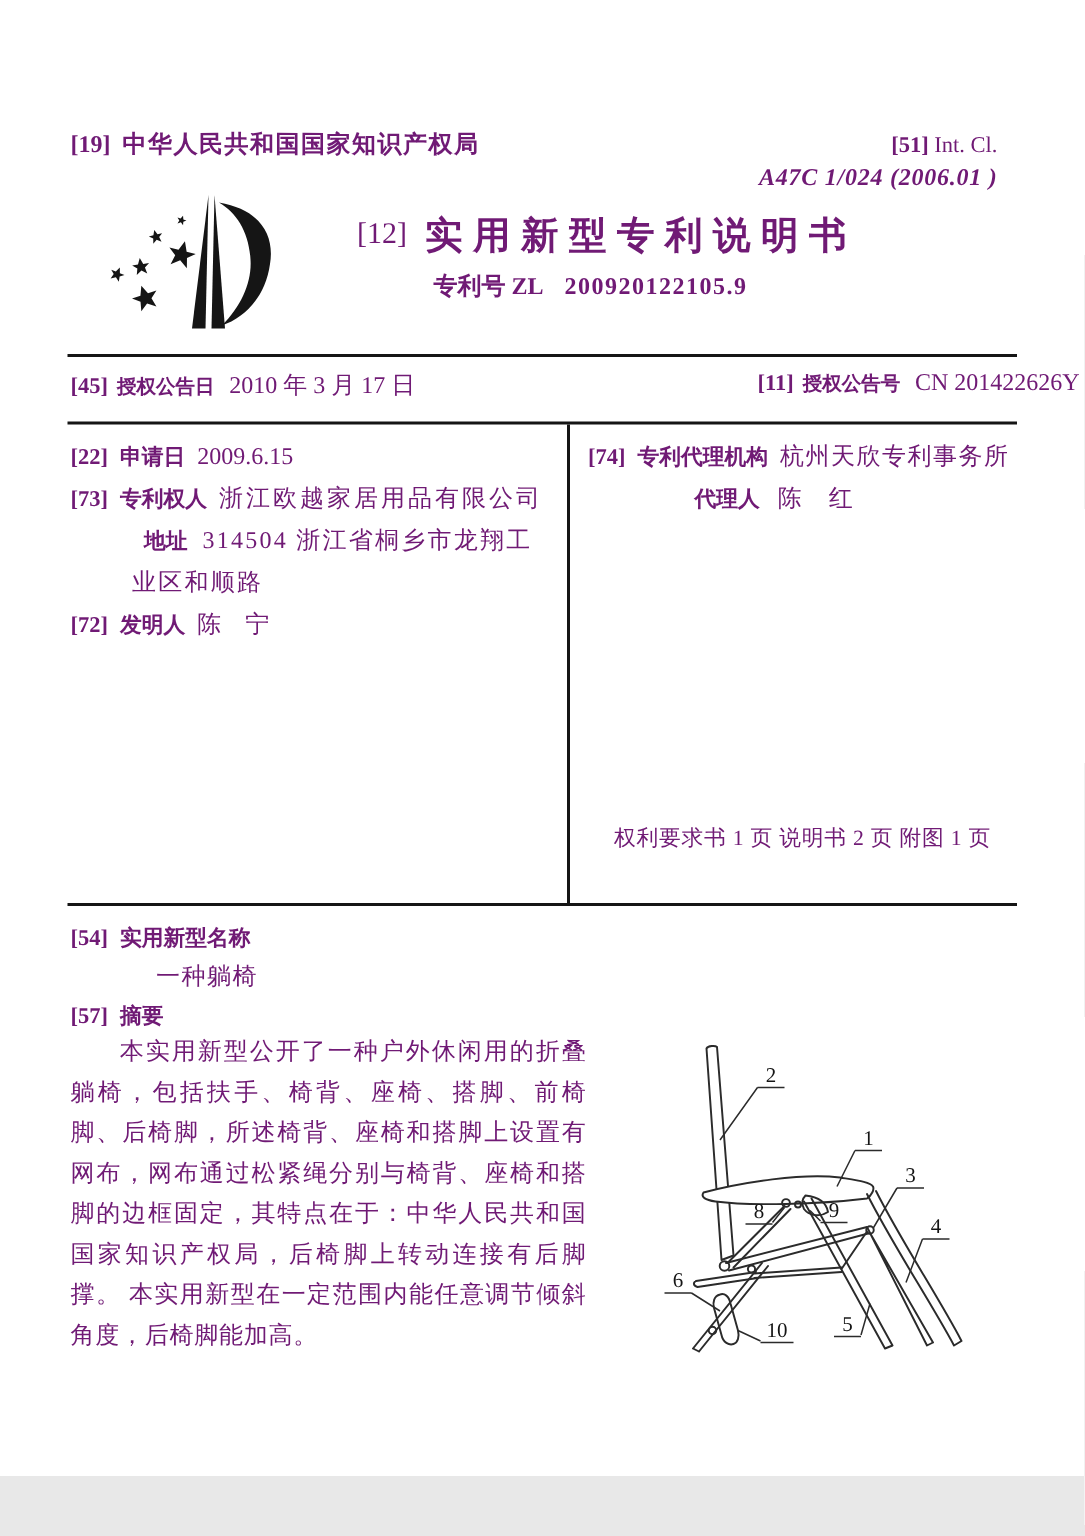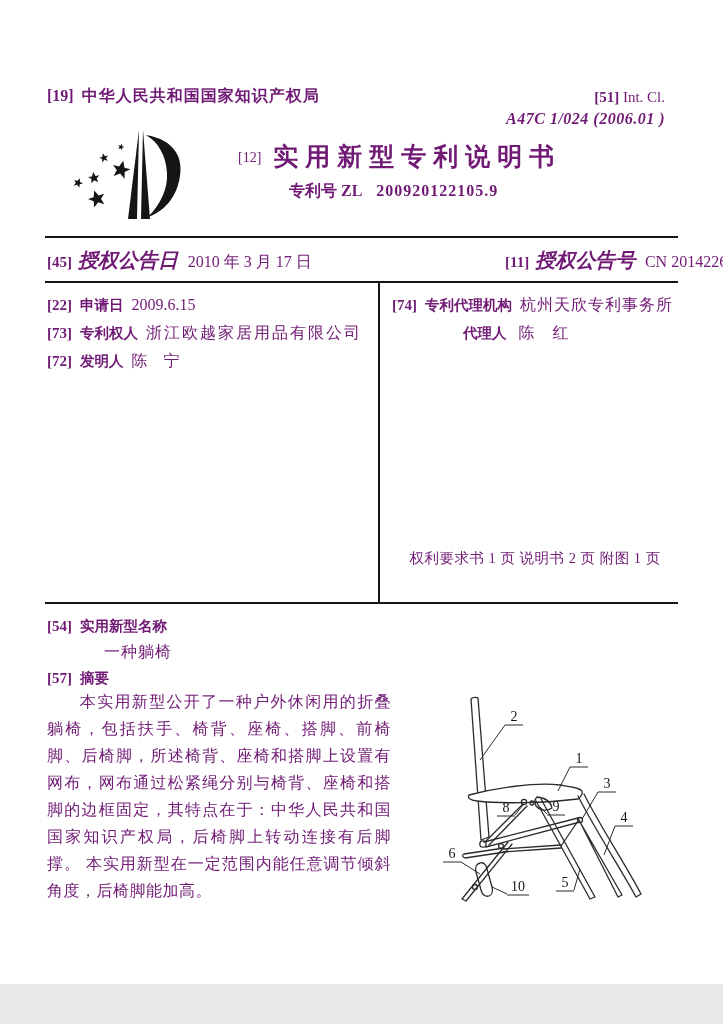--- a/index.html
+++ b/index.html
@@ -16,28 +16,28 @@
   .rule{position:absolute;background:#151515;}
   .code{font-family:"Liberation Serif","DejaVu Serif",serif;font-weight:bold;}
   .lbl{font-family:"Liberation Sans","DejaVu Sans",sans-serif;font-weight:bold;}
   .val{font-family:"Liberation Serif","DejaVu Serif",serif;font-weight:normal;}
   .office-line{top:86px;left:47px;font-size:16px;}
   .office-line .lbl{margin-left:8px;letter-spacing:1px;}
   .intcl{top:86px;right:58px;text-align:right;line-height:22px;}
   .intcl .first{font-size:15px;text-align:right;}
   .intcl .cls{font-weight:bold;font-style:italic;font-size:16px;letter-spacing:0.5px;}
   .doc-title{top:140px;left:238px;font-size:25px;white-space:nowrap;}
-  .doc-title .code{font-weight:normal;font-size:14px;vertical-align:3px;margin-right:12px;}
+  .doc-title .code{font-weight:normal;font-size:20px;vertical-align:3px;margin-right:12px;}
   .doc-title .t{font-weight:bold;letter-spacing:7px;}
   .patent-line{top:181px;left:289px;font-size:16px;font-weight:bold;}
   .patent-line .num{margin-left:14px;letter-spacing:1px;}
   .grant-row{top:247px;left:47px;right:47px;font-size:15px;}
   .grant-left{position:absolute;left:0;top:0;white-space:nowrap;}
   .grant-right{position:absolute;left:458px;top:0;white-space:nowrap;}
-  .grant-row .lbl{margin:0 6px 0 6px;font-size:20px;font-style:italic;}
+  .grant-row .lbl{margin:0 6px 0 6px;font-size:13px;}
   .grant-row .val{font-size:16px;}
   .biblio-left{top:291px;left:47px;width:325px;font-size:15px;line-height:27px;}
   .biblio-left .row{white-space:nowrap;}
   .biblio-left .lbl{margin:0 8px;font-size:14.5px;}
   .biblio-left .val{font-size:16px;}
   .addr-row{padding-left:41px;white-space:normal;line-height:27px;}
   .addr-row .val{letter-spacing:1.5px;}
   .biblio-right{top:291px;left:392px;width:286px;font-size:15px;line-height:27px;}
   .biblio-right .lbl{margin:0 8px;font-size:14.5px;}
   .biblio-right .val{font-size:16px;letter-spacing:1px;}
@@ -115,20 +115,23 @@
   <div class="rule" style="top:281px;left:45px;width:633px;height:2px;"></div>
   <div class="vdivider abs"></div>
 
   <div class="abs biblio-left">
     <div class="row">
       <span class="code">[22]</span><span class="lbl">申请日</span><span class="val">2009.6.15</span>
     </div>
     <div class="row">
       <span class="code">[73]</span><span class="lbl">专利权人</span><span class="val" style="letter-spacing:2px;">浙江欧越家居用品有限公司</span>
     </div>
+    <div class="addr-row">
+      <span class="lbl" style="margin-right:10px;">地址</span><span class="val">314504 浙江省桐乡市龙翔工业区和顺路</span>
+    </div>
     <div class="row">
       <span class="code">[72]</span><span class="lbl">发明人</span><span class="val">陈　宁</span>
     </div>
   </div>
 
   <div class="abs biblio-right">
     <div class="row">
       <span class="code">[74]</span><span class="lbl">专利代理机构</span><span class="val">杭州天欣专利事务所</span>
     </div>
     <div class="agent-row">

